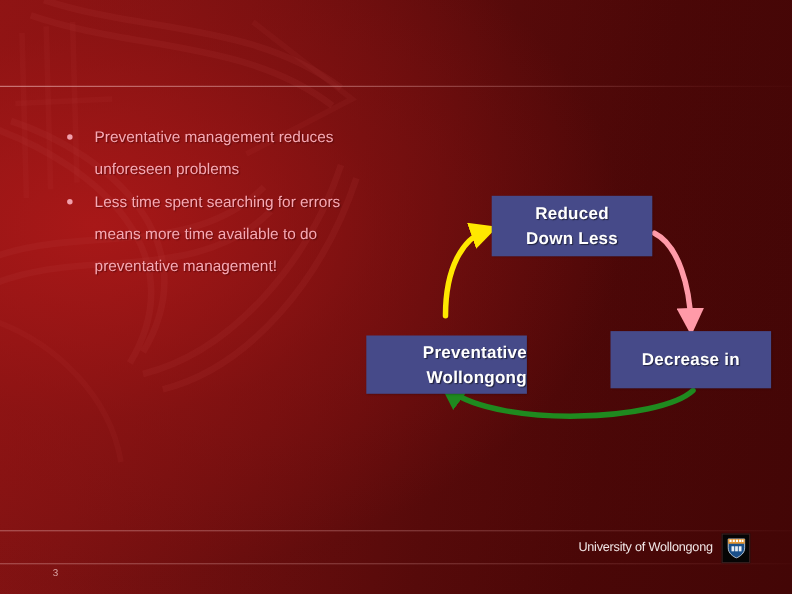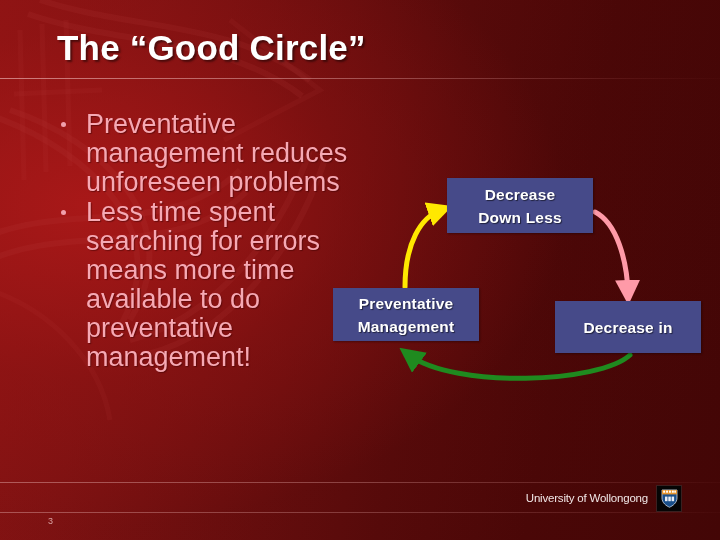--- a/index.html
+++ b/index.html
@@ -57,21 +57,21 @@
     left: 48px;
     top: 110px;
     width: 300px;
   }
   .bullet {
     position: relative;
     display: block;
     padding-left: 38px;
     margin-bottom: 1px;
     color: #f6a9b4;
-    font-size: 27px;
+    font-size: 14px;
     line-height: 29px;
     text-shadow: 1px 1px 1px rgba(60,0,0,0.5);
   }
   .bullet .dot {
     position: absolute;
     left: 13px;
     top: 12px;
     width: 5px; height: 5px;
     border-radius: 50%;
     background: #f0a0ac;
@@ -96,21 +96,21 @@
     text-align: center;
     display: flex;
     flex-direction: column;
     align-items: center;
     justify-content: center;
     letter-spacing: 0.2px;
     text-shadow: 1px 1px 1px rgba(0,0,0,0.55);
     box-shadow: 1px 1px 2px rgba(0,0,0,0.35);
   }
   #node-top   { left: 122px; top: 13px;  width: 146px; height: 55px; }
-  #node-left  { left: 8px;   top: 123px; width: 146px; height: 53px; }
+  #node-left  { left: 8px;   top: 140px; width: 146px; height: 53px; align-items: flex-end; }
   #node-right { left: 230px; top: 136px; width: 146px; height: 52px; }
 
   
   #footer-rule-top {
     position: absolute; left: 0; top: 482px;
     width: 720px; height: 1px;
     background: linear-gradient(90deg, rgba(214,150,150,0.55) 0%, rgba(205,140,140,0.42) 50%, rgba(160,85,85,0.22) 88%, rgba(130,60,60,0.08) 100%);
   }
   #footer-rule-bottom {
     position: absolute; left: 0; top: 512px;
@@ -163,23 +163,20 @@
     <g fill="none" stroke="#c24a4a" stroke-opacity="0.22" stroke-width="5">
       <path d="M40 40 L 44 190"></path>
       <path d="M62 34 L 66 182"></path>
       <path d="M86 30 L 90 176"></path>
       <path d="M34 104 L 122 100"></path>
       <path d="M250 30 L 340 100 L 244 150"></path>
       <path d="M10 300 C 70 320, 120 370, 130 430"></path>
     </g>
   </svg>
 
-  <div id="title-bar">
-    <div id="page-title">The “Good Circle”</div>
-  </div>
   <div id="title-rule"></div>
 
   <div id="bullets">
     <div class="bullet">
       <span class="dot"></span>
       <span>Preventative management reduces unforeseen problems</span>
     </div>
     <div class="bullet">
       <span class="dot"></span>
       <span>Less time spent searching for errors means more time available to do preventative management!</span>
@@ -202,27 +199,27 @@
       </defs>
 
       <path d="M80,122 C 80,78 96,52 116,45" stroke="#ffe800" stroke-width="5" fill="none" stroke-linecap="round" marker-end="url(#head-yellow)"></path>
 
       <path d="M270,47 C 292,58 302,96 303,128" stroke="#ff9aa8" stroke-width="5" fill="none" stroke-linecap="round" marker-end="url(#head-pink)"></path>
 
       <path d="M305,190 C 275,218 130,224 84,190" stroke="#1f8a1f" stroke-width="5" fill="none" stroke-linecap="round" marker-end="url(#head-green)"></path>
     </svg>
 
     <div class="node" id="node-top">
-      <span>Decrease</span>
+      <span>Reduced</span>
       <span>Down Less</span>
     </div>
 
     <div class="node" id="node-left">
       <span>Preventative</span>
-      <span>Management</span>
+      <span>Wollongong</span>
     </div>
 
     <div class="node" id="node-right">
       <span>Decrease in</span>
     </div>
   </div>
 
   <div id="footer-rule-top"></div>
   <div id="footer-rule-bottom"></div>
 

